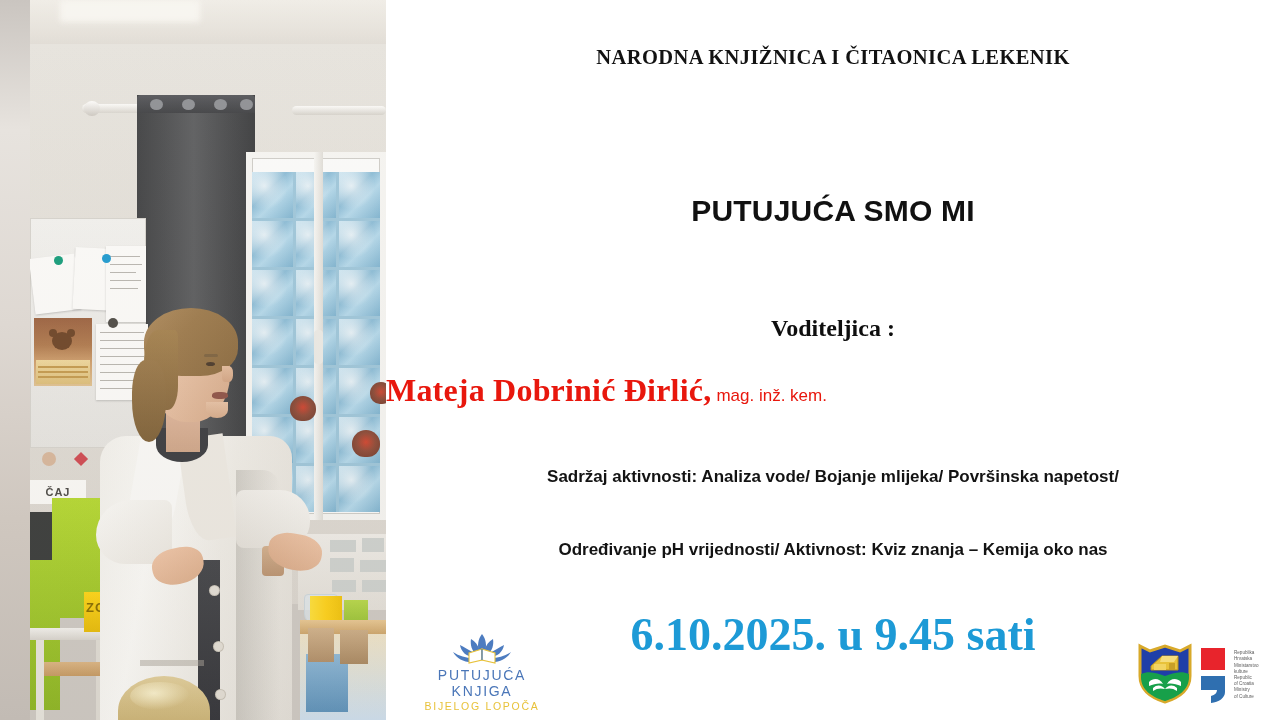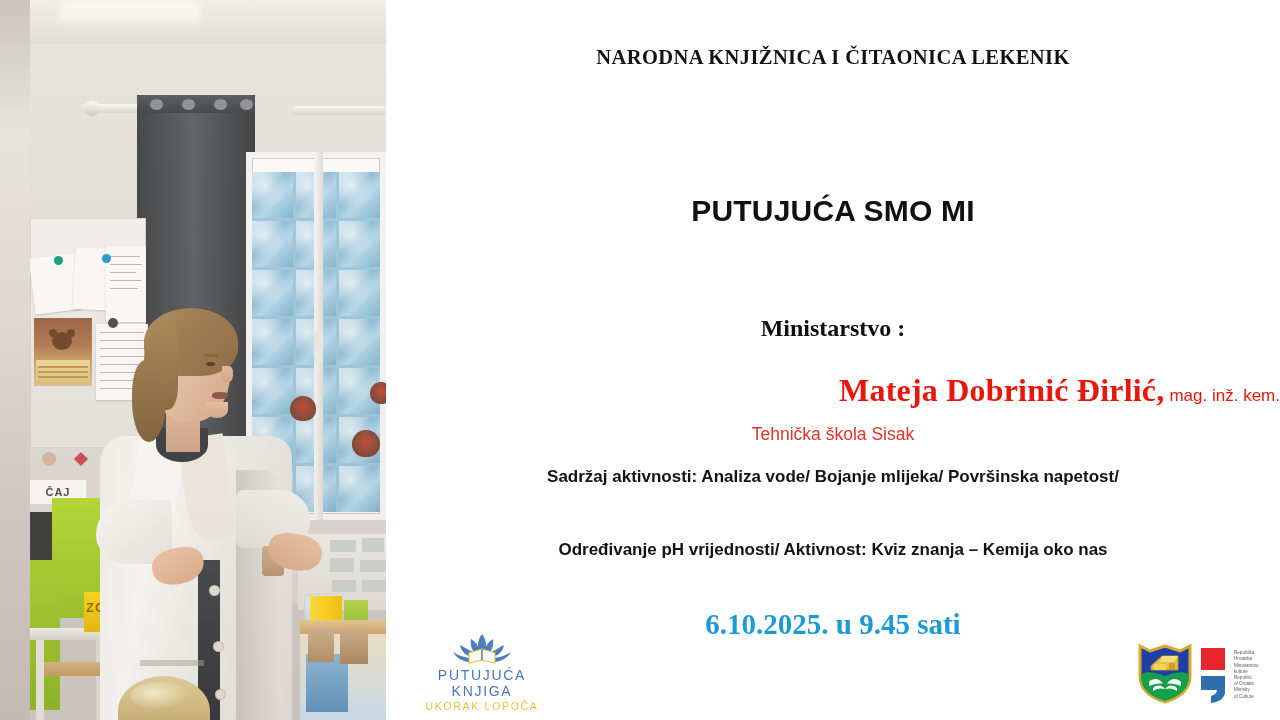--- a/index.html
+++ b/index.html
@@ -365,21 +365,21 @@
   .mt2 { top:194px; }
 
   .lead-label {
     position:absolute; left:0; top:315px; width:894px; text-align:center;
     font-family:"Liberation Serif", serif;
     font-weight:bold; font-size:24px; color:#0e0e0e;
   }
 
   .name-row {
     position:absolute; left:0; top:372px; width:894px;
-    text-align:right; white-space:nowrap;
+    text-align:left; white-space:nowrap;
   }
   .name-main {
     font-family:"Liberation Serif", serif;
     font-weight:bold; font-size:32px; color:#e8170d;
     letter-spacing:.2px;
   }
   .name-degree {
     font-family:"Liberation Sans", sans-serif;
     font-size:17px; color:#e8170d; font-weight:normal;
     margin-left:5px;
@@ -397,21 +397,21 @@
     font-weight:bold; font-size:17px; color:#131313;
     line-height:29px;
   }
   .act1 { top:462px; }
   .act2 { top:535px; }
 
   .big-blue {
     position:absolute; left:0; width:894px; text-align:center;
     font-family:"Liberation Serif", serif;
     font-weight:bold; color:#1d9ad6;
-    font-size:29px;
+    font-size:46px;
   }
   .bb1 { top:608px; }
   .bb2 { top:664px; font-size:38px; }
 
   
   #logo-lotus {
     position:absolute; left:36px; top:632px; width:120px; height:80px;
   }
   #logo-lotus svg { display:block; margin:0 auto; }
   .lotus-t1 {
@@ -586,27 +586,26 @@
     <div class="p photo-tone"></div>
     <div class="photo-left-strip"></div>
   </div>
 
   <div id="content">
 
     <div class="org-title">NARODNA KNJIŽNICA  I  ČITAONICA LEKENIK</div>
 
     <div class="main-title mt2">PUTUJUĆA SMO MI</div>
 
-    <div class="lead-label">Ministarstvo :</div>
+    <div class="lead-label">Voditeljica :</div>
 
     <div class="name-row">
       <span class="name-main">Mateja Dobrinić Đirlić,</span><span class="name-degree">mag. inž. kem.</span>
     </div>
 
-    <div class="school">Tehnička škola Sisak</div>
 
     <div class="activity act1">Sadržaj aktivnosti: Analiza vode/ Bojanje mlijeka/  Površinska napetost/</div>
     <div class="activity act2">Određivanje pH vrijednosti/ Aktivnost: Kviz znanja – Kemija oko nas</div>
 
     <div class="big-blue bb1">6.10.2025. u 9.45 sati</div>
 
     <div id="logo-lotus">
       <span>
         <svg width="66" height="34" viewBox="0 0 66 34">
 
@@ -617,21 +616,21 @@
           <path d="M55 13 C54 20 48 25 41 25 L40 21 C45 19 51 15 55 13 Z" fill="#4d7cc0"></path>
           <path d="M4 20 C8 27 16 31 25 30 L24 26 C17 26 10 24 4 20 Z" fill="#4d7cc0"></path>
           <path d="M62 20 C58 27 50 31 41 30 L42 26 C49 26 56 24 62 20 Z" fill="#4d7cc0"></path>
 
           <path d="M33 17 L20 21 L20 31 L33 28 Z" fill="#ffffff" stroke="#e8c23a" stroke-width="1.1"></path>
           <path d="M33 17 L46 21 L46 31 L33 28 Z" fill="#ffffff" stroke="#e8c23a" stroke-width="1.1"></path>
           <line x1="33" y1="17" x2="33" y2="28" stroke="#4d7cc0" stroke-width="1.3"></line>
         </svg>
       </span>
       <div class="lotus-t1">PUTUJUĆA KNJIGA</div>
-      <div class="lotus-t2">UKORAK LOPOČA</div>
+      <div class="lotus-t2">BIJELOG LOPOČA</div>
     </div>
 
     <div id="logo-ministry">
 
       <span style="flex:0 0 auto;">
         <svg width="58" height="62" viewBox="0 0 58 62">
           <path d="M4 4 L14 9 L29 4 L44 9 L54 4 L54 34 C54 48 42 56 29 60 C16 56 4 48 4 34 Z" fill="#1f3fa8" stroke="#d8a92a" stroke-width="3"></path>
           <path d="M5 32 C14 28 22 32 29 34 C36 32 44 28 53 32 L53 35 C53 48 42 55 29 59 C16 55 5 48 5 35 Z" fill="#17a04a"></path>
 
           <path d="M15 24 L26 14 L42 14 L42 28 L15 28 Z" fill="#e8c23a" stroke="#b8901f" stroke-width="1"></path>

